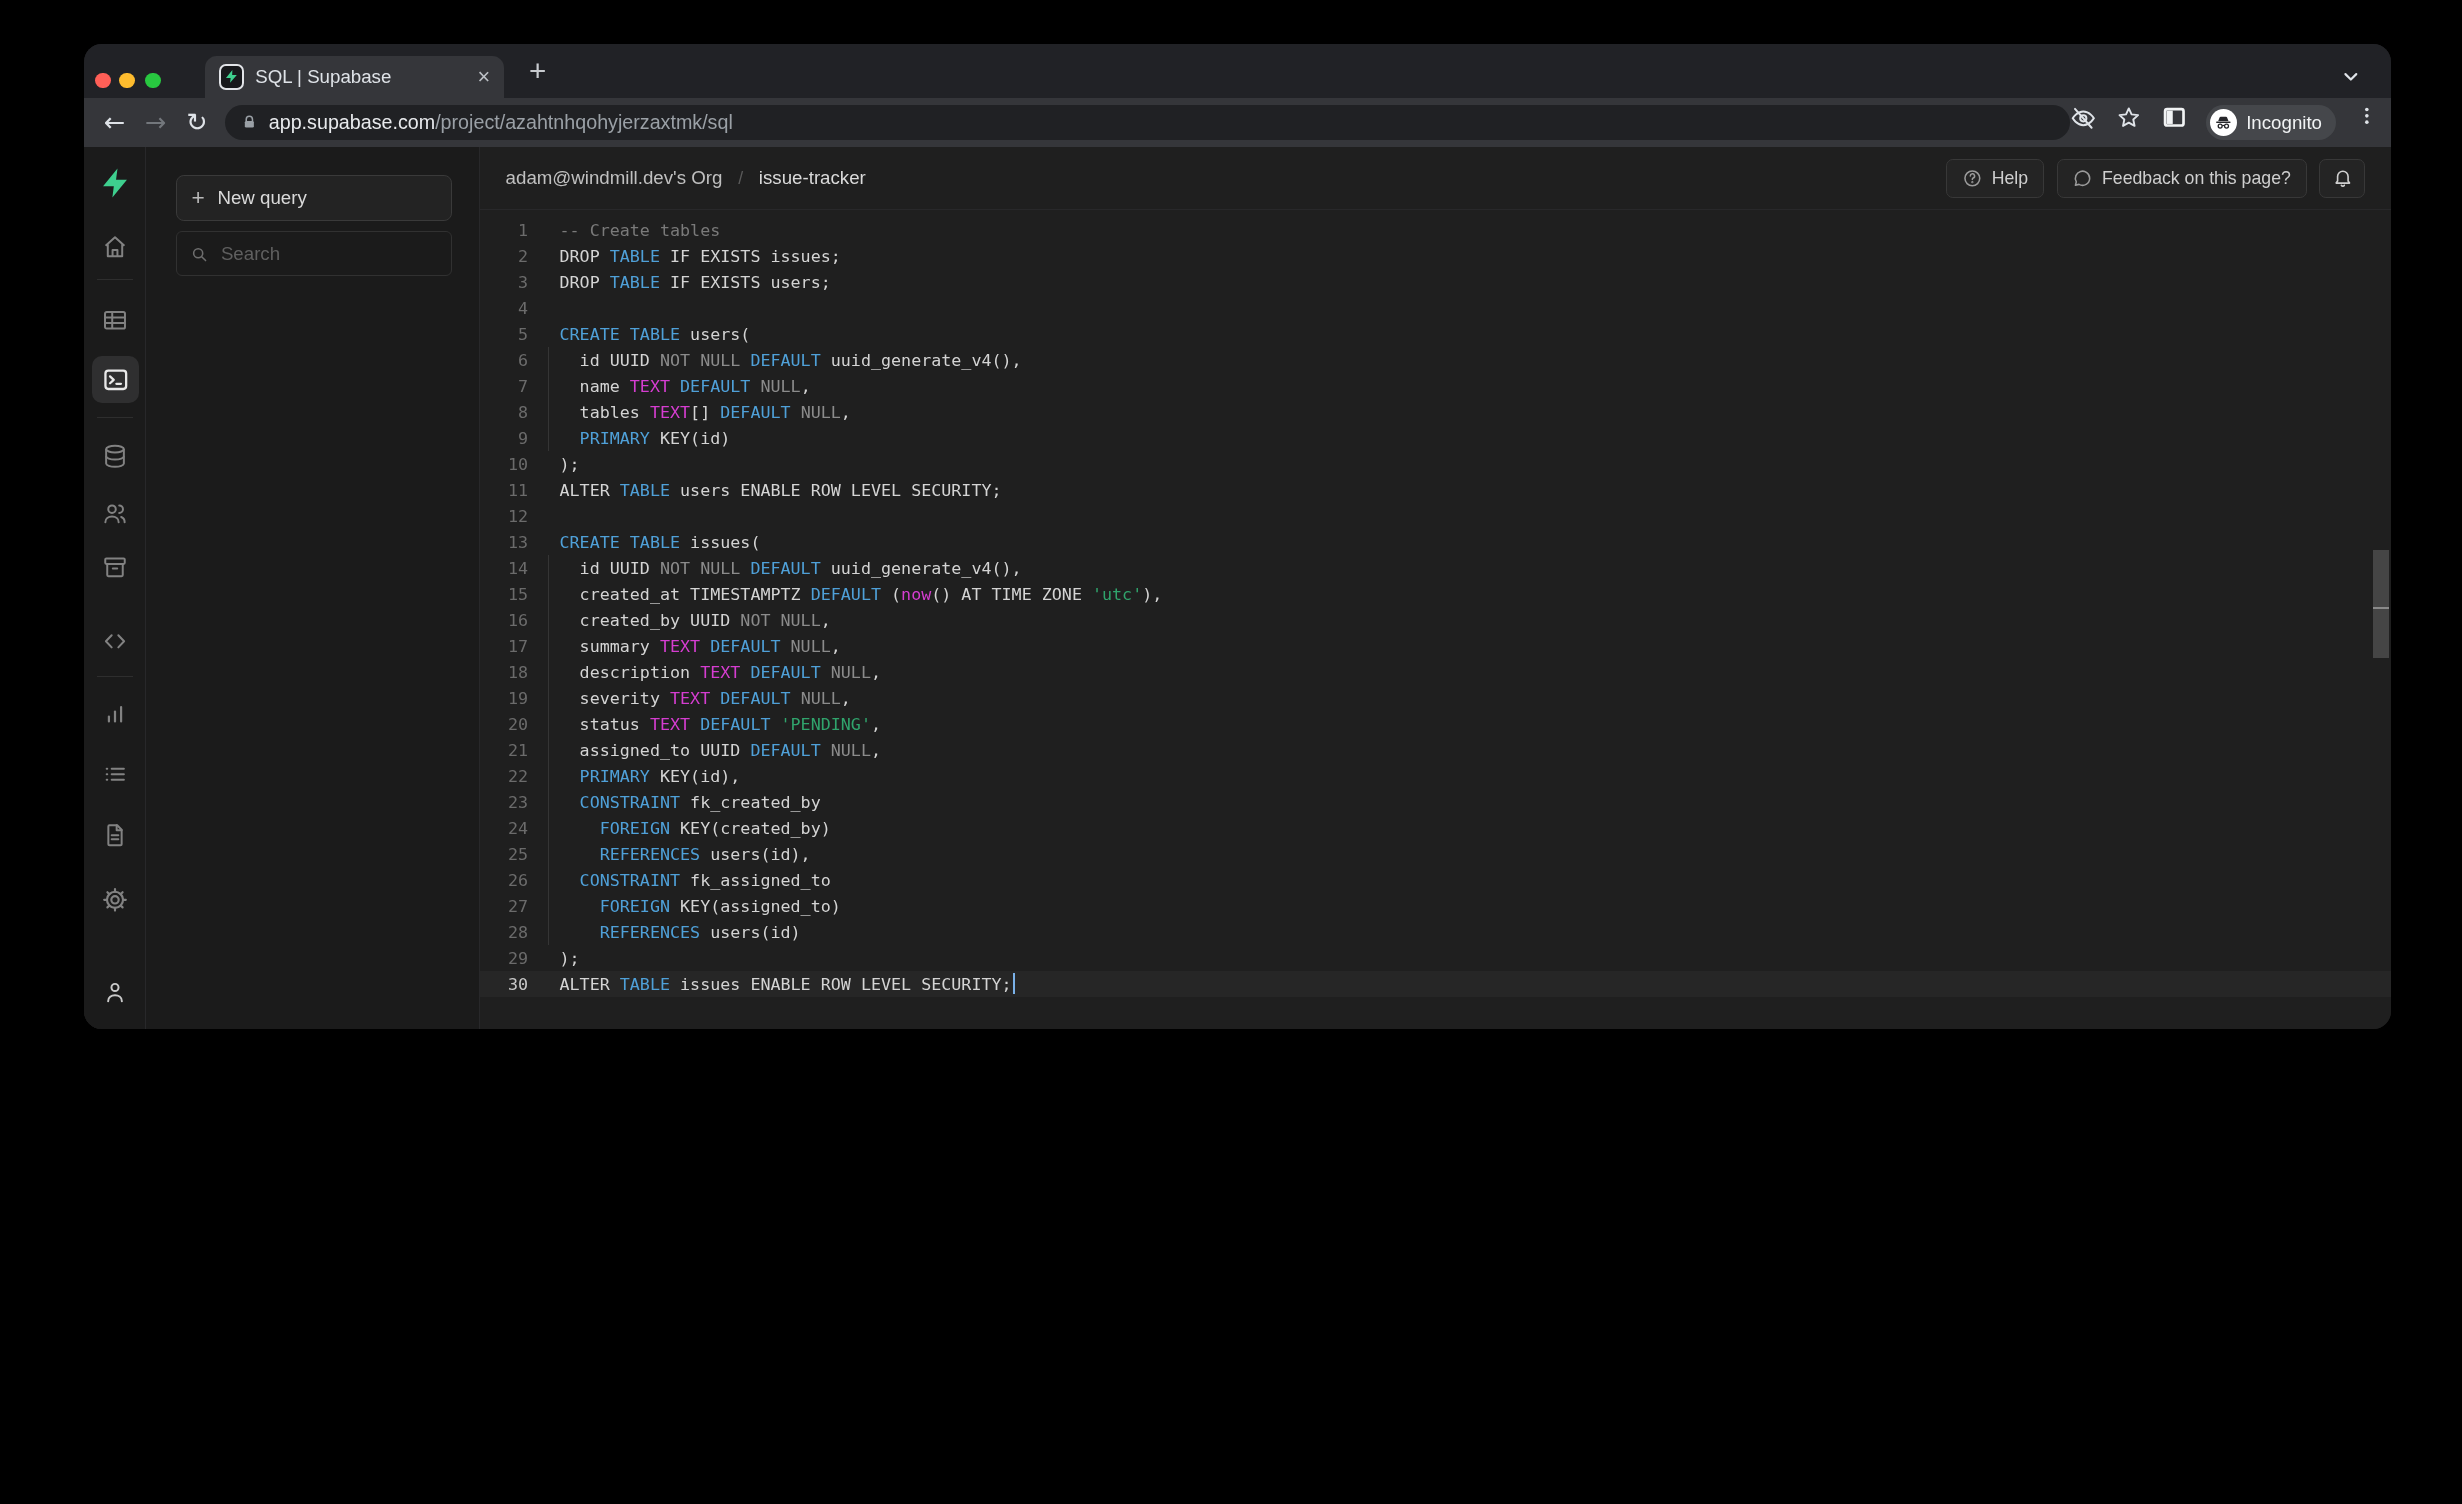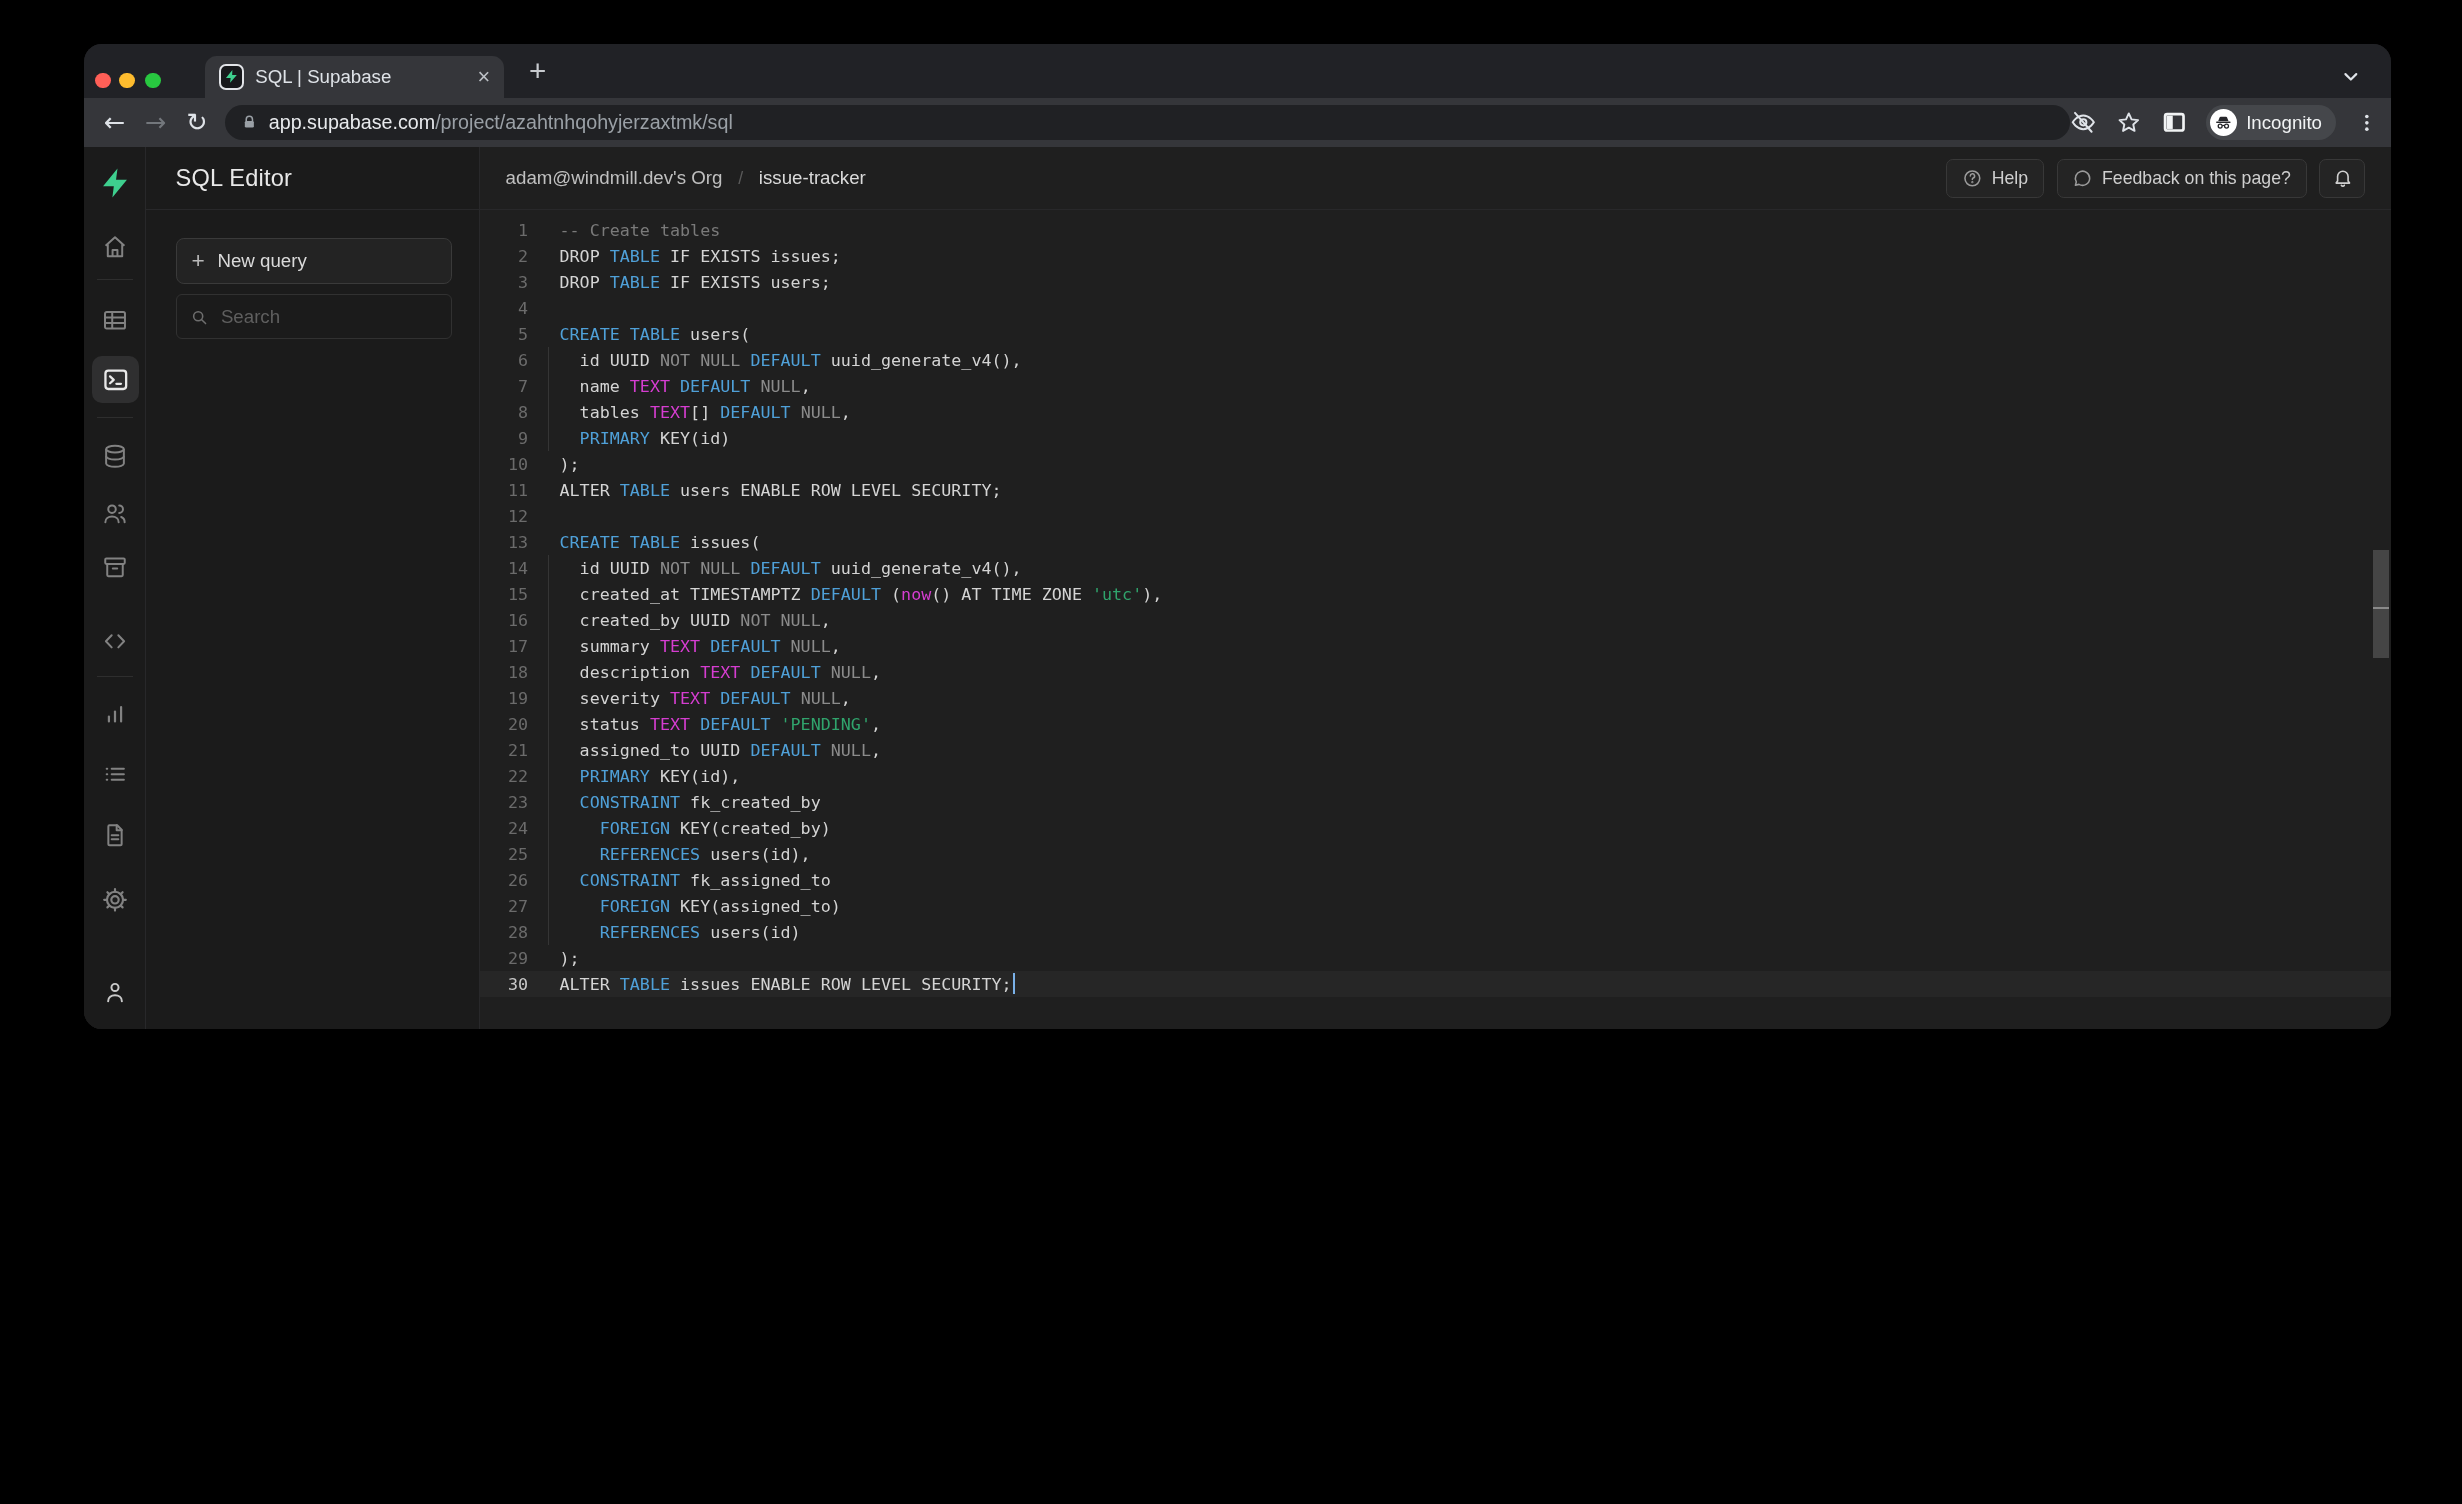--- a/index.html
+++ b/index.html
@@ -29,21 +29,21 @@
   .toolbar { height:49px; background:#35363a; display:flex; align-items:center;
     padding:0 13.8px 0 9.9px; }
   .nav-glyph { font-family:"DejaVu Sans", sans-serif; font-size:25.6px; color:#dfe3e8;
     padding:0 9.9px; line-height:1; }
   .nav-glyph.disabled { color:#73777c; }
   .urlbar { margin-left:7.9px; height:35px; width:1850px; background:#202124;
     border-radius:17.7px; display:flex; align-items:center; padding:0 15.8px; gap:10.8px; }
   .url-text { font-size:19.7px; white-space:nowrap; }
   .url-host { color:#e8eaed; }
   .url-path { color:#9aa0a6; }
-  .tb-right { margin-left:auto; display:flex; align-items:center; gap:19.7px; }
+  .tb-right { margin-left:auto; display:flex; align-items:flex-start; gap:19.7px; }
   .incog { display:flex; align-items:center; gap:8.9px; background:#45474b;
     border-radius:17.7px; padding:3.9px 13.8px 3.9px 3.9px; }
   .incog-circle { width:27.6px; height:27.6px; background:#fff; border-radius:50%;
     display:flex; align-items:center; justify-content:center; }
   .incog-label { color:#f1f3f4; font-size:18.7px; }
 
   
   .app { position:absolute; top:103px; left:0; right:0; bottom:0; display:flex;
     background:#1f1f1f; }
   .rail { position:relative; width:62px; flex:none; background:#1b1b1b;
@@ -297,23 +297,20 @@
       </span>
       <span class="ricon" style="bottom:23.6px">
         <svg class="ic" width="26.6" height="26.6" viewBox="0 0 24 24" fill="none" stroke="#c9c9c9" stroke-width="1.8" stroke-linecap="round">
             <circle cx="12" cy="7.6" r="3.2"></circle>
             <path d="M5.8 20c0-3.4 2.8-5.3 6.2-5.3s6.2 1.9 6.2 5.3"></path>
           </svg>
       </span>
     </div>
 
     <div class="sidebar">
-      <div class="sb-header">
-        <span class="sb-title">SQL Editor</span>
-      </div>
       <div class="sb-body">
         <div class="btn-newquery">
           <span class="plus">+</span>
           <span class="lbl">New query</span>
         </div>
         <div class="search-box">
           <svg class="ic" width="18.7" height="18.7" viewBox="0 0 24 24" fill="none" stroke="#6e6e6e" stroke-width="2" stroke-linecap="round">
               <circle cx="10.5" cy="10.5" r="5.8"></circle>
               <line x1="15" y1="15" x2="20" y2="20"></line>
             </svg>

